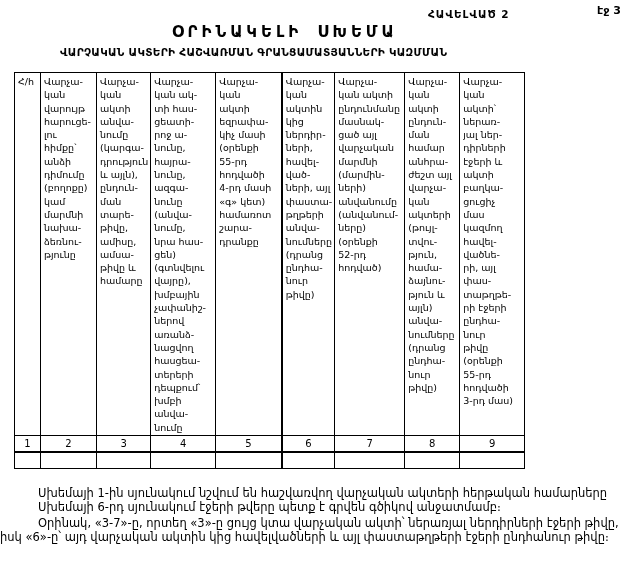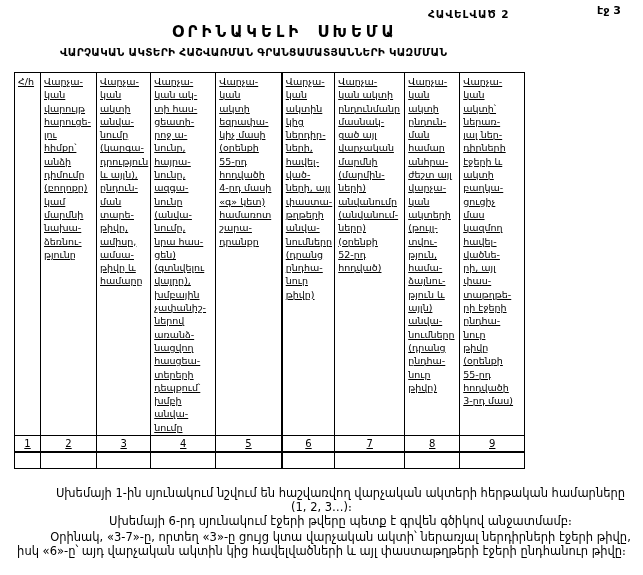--- a/index.html
+++ b/index.html
@@ -16,28 +16,28 @@
   table.schema{
     position:absolute;left:14px;top:72px;
     border-collapse:collapse;table-layout:fixed;
     border:1px solid #000;
   }
   table.schema td{
     border:1px solid #000;
     padding:2px 2px 1px 3px;
     vertical-align:top;
     font-size:9.5px;line-height:13.3px;
-    white-space:pre;overflow:hidden;text-decoration:underline;
+    white-space:pre;overflow:hidden;
   }
   table.schema td:nth-child(6){border-left:2px solid #000;}
   tr.hdr td{height:358px;}
   tr.nums td{height:13px;text-align:center;vertical-align:middle;border-bottom:2px solid #000;font-size:10px;padding:1px;}
   tr.empty td{height:12px;}
 
-  .notes{position:absolute;left:0;top:486px;width:643px;font-size:11.5px;line-height:14px;text-align:center;}
+  .notes{position:absolute;left:0;top:486px;width:643px;font-size:11.5px;line-height:14px;}
   .note-line{white-space:nowrap;}
   .indent{padding-left:38px;}
   .gap{margin-top:2px;}
 </style>
 </head>
 <body>
 
 <div class="appendix">ՀԱՎԵԼՎԱԾ 2</div>
 <div class="page-num">էջ 3</div>
 <div class="doc-title">ՕՐԻՆԱԿԵԼԻ ՍԽԵՄԱ</div>
@@ -230,17 +230,16 @@
     <td></td>
     <td></td>
     <td></td>
     <td></td>
   </tr>
 </tbody>
   </table>
 
 <div class="notes">
   <div class="note-line indent">Սխեմայի 1-ին սյունակում նշվում են հաշվառվող վարչական ակտերի հերթական համարները</div>
-  <div class="note-line">(1, 2, 3…)։</div>
   <div class="note-line indent">Սխեմայի 6-րդ սյունակում էջերի թվերը պետք է գրվեն գծիկով անջատմամբ։</div>
   <div class="note-line indent gap">Օրինակ, «3-7»-ը, որտեղ «3»-ը ցույց կտա վարչական ակտի՝ ներառյալ ներդիրների էջերի թիվը,</div>
   <div class="note-line">իսկ «6»-ը՝ այդ վարչական ակտին կից հավելվածների և այլ փաստաթղթերի էջերի ընդհանուր թիվը։</div>
 </div>
 
 </body></html>

